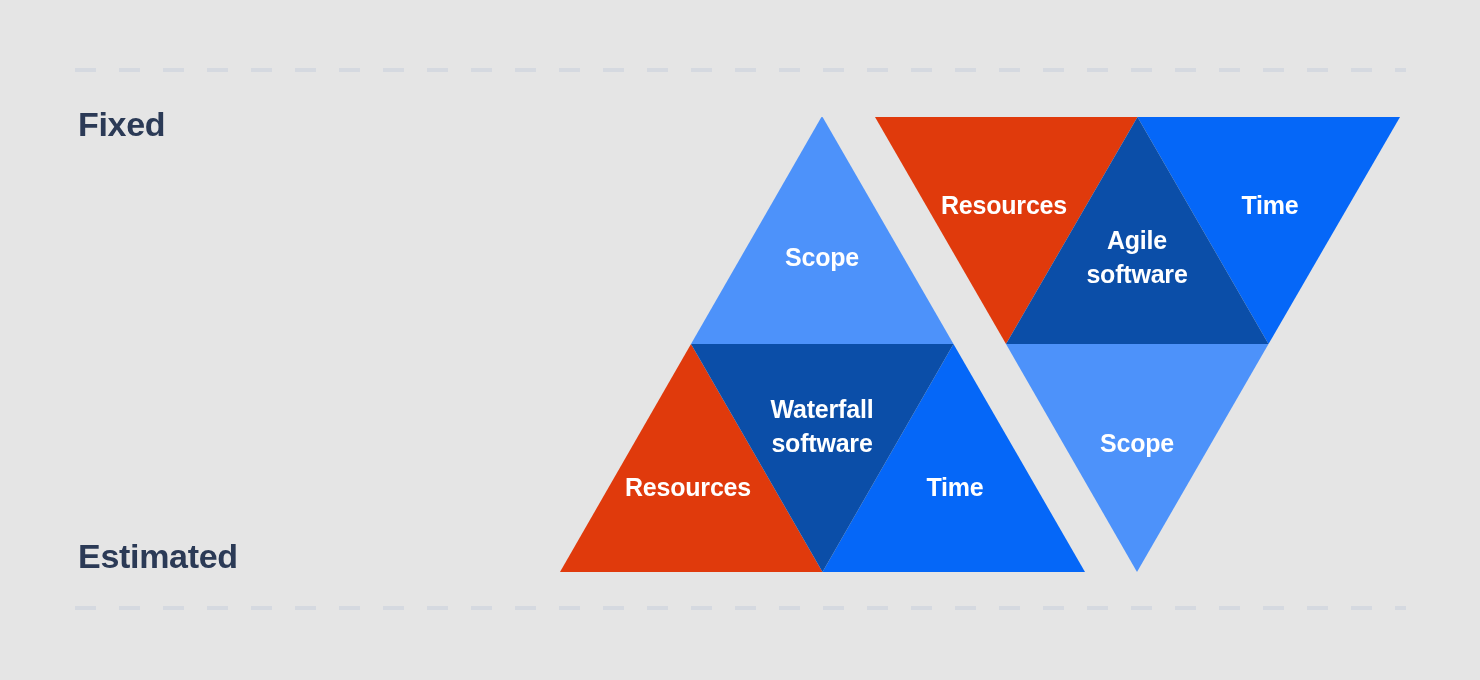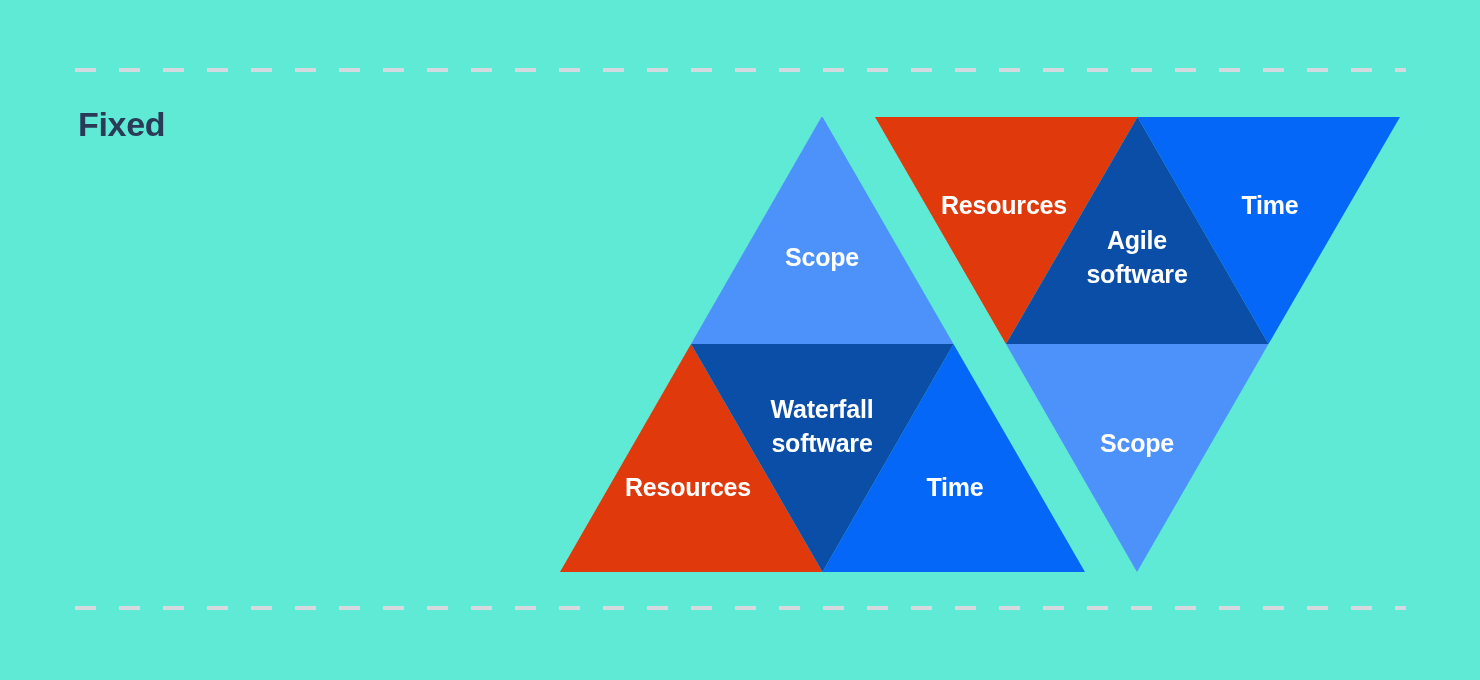--- a/index.html
+++ b/index.html
@@ -7,21 +7,21 @@
     padding: 0;
     background: #ffffff;
   }
   body {
     font-family: "Liberation Sans", sans-serif;
   }
   #stage {
     position: relative;
     width: 1480px;
     height: 680px;
-    background: #5eead4;
+    background: #e5e5e5;
     overflow: hidden;
   }
   .axis-label {
     position: absolute;
     font-family: "Liberation Sans", sans-serif;
     font-weight: bold;
     font-size: 34px;
     letter-spacing: -0.3px;
     color: #2b3a56;
     white-space: nowrap;
@@ -45,20 +45,21 @@
     letter-spacing: -0.2px;
   }
 </style>
 </head>
 <body>
 
 <div id="stage">
 
   <div class="axis-label" id="label-fixed">Fixed</div>
 
+  <div class="axis-label" id="label-estimated">Estimated</div>
 
   <svg id="diagram" viewBox="0 0 1480 680">
 
     <line x1="75" y1="70" x2="1406" y2="70" stroke="#d5d9e0" stroke-width="4" stroke-dasharray="21 23" stroke-linecap="butt"></line>
     <line x1="75" y1="608" x2="1406" y2="608" stroke="#d5d9e0" stroke-width="4" stroke-dasharray="21 23" stroke-linecap="butt"></line>
 
     <g clip-path="url(#clipWaterfall)">
 
       <polygon points="822,116 691,344 953.5,344" fill="#4d92fa"></polygon>
 

